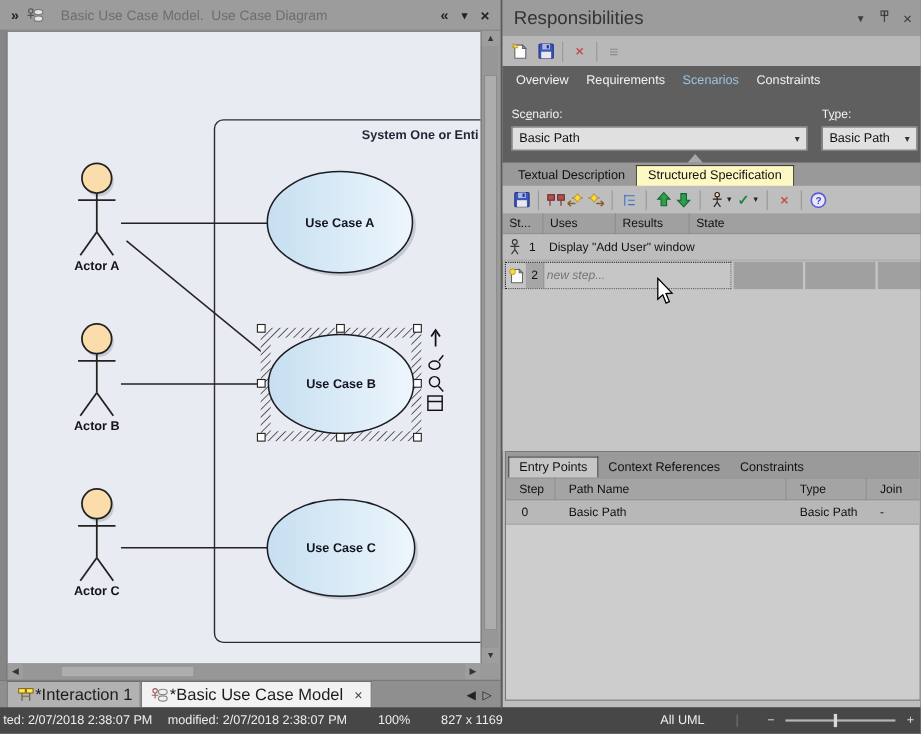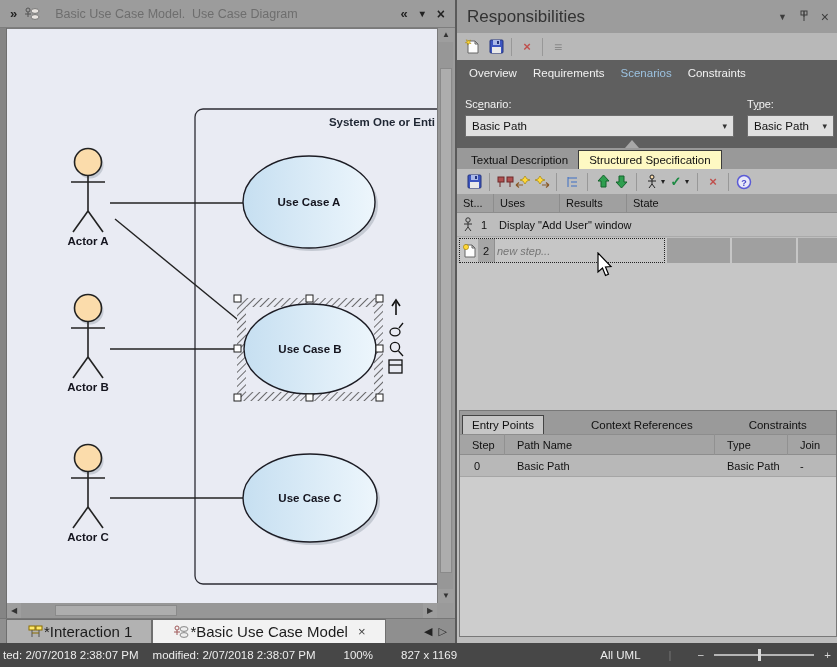--- a/index.html
+++ b/index.html
@@ -16,21 +16,21 @@
   .dw-canvas{left:7px;top:28px;width:430px;height:575px;background:#e9ebf3;border-top:1px solid #7a7a7a;}
   
   .vsb{left:437px;top:28px;width:16px;height:575px;background:#979797;border-left:1px solid #7a7a7a;}
   .sb-btn{width:16px;height:14px;background:#9e9e9e;color:#333;font-size:8px;text-align:center;line-height:14px;}
   .vsb-thumb{position:absolute;left:2px;top:40px;width:12px;height:505px;background:#adadad;border:1px solid #8a8a8a;}
   .hsb{left:7px;top:603px;width:430px;height:15px;background:#979797;display:flex;align-items:center;}
   .hsb-thumb{position:absolute;left:48px;top:2px;width:122px;height:11px;background:#adadad;border:1px solid #8a8a8a;}
   .sb-corner{left:437px;top:603px;width:16px;height:15px;background:#9a9a9a;}
   
   .tabbar{left:0;top:618px;width:455px;height:25px;background:#8f8f8f;display:flex;align-items:stretch;border-top:1px solid #777;}
-  .dtab{display:flex;align-items:center;padding:0 19px;font-size:15px;color:#1c1c1c;border:1px solid #6f6f6f;border-bottom:none;}
+  .dtab{display:flex;align-items:center;padding:0 7px;font-size:15px;color:#1c1c1c;border:1px solid #6f6f6f;border-bottom:none;}
   .dtab.inactive{background:#b2b2b2;margin-left:6px;}
   .dtab.active{background:#f2f2f2;}
   .tabnav{margin-left:auto;display:flex;align-items:center;color:#222;font-size:11px;gap:6px;padding-right:8px;}
   
   .statusbar{left:0;top:643px;width:837px;height:24px;background:#474747;color:#ededed;
     display:flex;align-items:center;font-size:11.5px;}
   .statusbar .gap{display:inline-block;width:14px;}
   .zoomslider{display:flex;align-items:center;margin-left:26px;color:#d6d6d6;}
   .zs-track{position:relative;width:100px;height:2px;background:#b5b5b5;margin:0 10px;}
   .zs-thumb{position:absolute;left:44px;top:-5px;width:3px;height:12px;background:#d9d9d9;}
@@ -63,21 +63,21 @@
   .row1{position:absolute;left:0;top:213px;width:382px;height:24px;background:#bdbdbd;border-bottom:1px solid #aaa;display:flex;align-items:center;}
   .row2{position:absolute;left:0;top:238px;width:382px;height:25px;display:flex;align-items:center;}
   .row2-sel{display:flex;align-items:center;height:25px;width:206px;border:1px dotted #222;background:#c6c6c6;}
   .row2 .numcell{width:17px;height:23px;background:#a6a6a6;color:#111;display:flex;align-items:center;justify-content:center;border-right:1px solid #8f8f8f;}
   .newstep{flex:1;height:23px;border:none;outline:none;background:#c6c6c6;font-style:italic;color:#8a8a8a;font-size:11px;padding-left:2px;font-family:"Liberation Sans",sans-serif;}
   .graycell{height:25px;background:#a0a0a0;border-left:2px solid #c6c6c6;}
   .filler1{position:absolute;left:0;top:263px;width:382px;height:147px;background:#c6c6c6;}
   
   .entrybox{position:absolute;left:2px;top:410px;width:378px;height:227px;border:1px solid #787878;background:#cdcdcd;}
   .entry-tabs{height:23px;background:#9a9a9a;display:flex;align-items:flex-end;font-size:11.5px;}
-  .entry-tab{padding:3px 9px;color:#111;margin-left:38px;}
+  .entry-tab{padding:3px 9px;color:#111;}
   .entry-tab.active{background:#c6c6c6;border:1px solid #444;border-bottom:none;}
   .entry-head{height:21px;background:#a4a4a4;display:flex;align-items:center;border-bottom:1px solid #8d8d8d;border-top:1px solid #8d8d8d;}
   .entry-head .c{border-right:1px solid #919191;height:21px;display:flex;align-items:center;padding-left:12px;}
   .entry-row{height:22px;background:#b8b8b8;display:flex;align-items:center;border-bottom:1px solid #a5a5a5;}
   
   .cursor{left:595px;top:252px;width:18px;height:26px;pointer-events:none;}
 </style>
 </head>
 <body>
 

